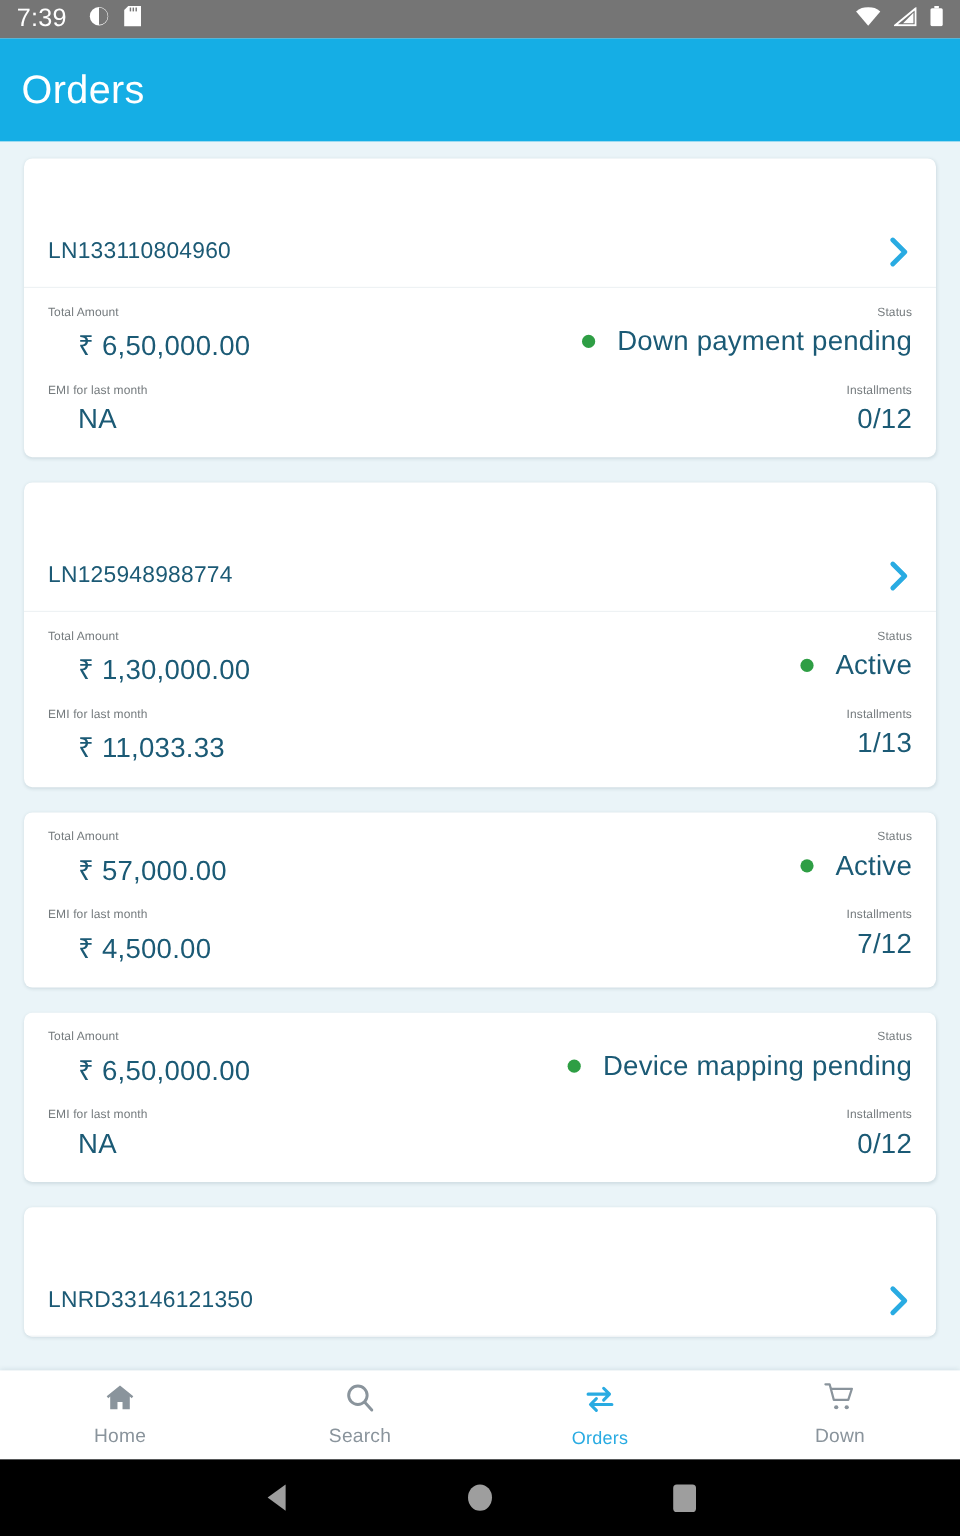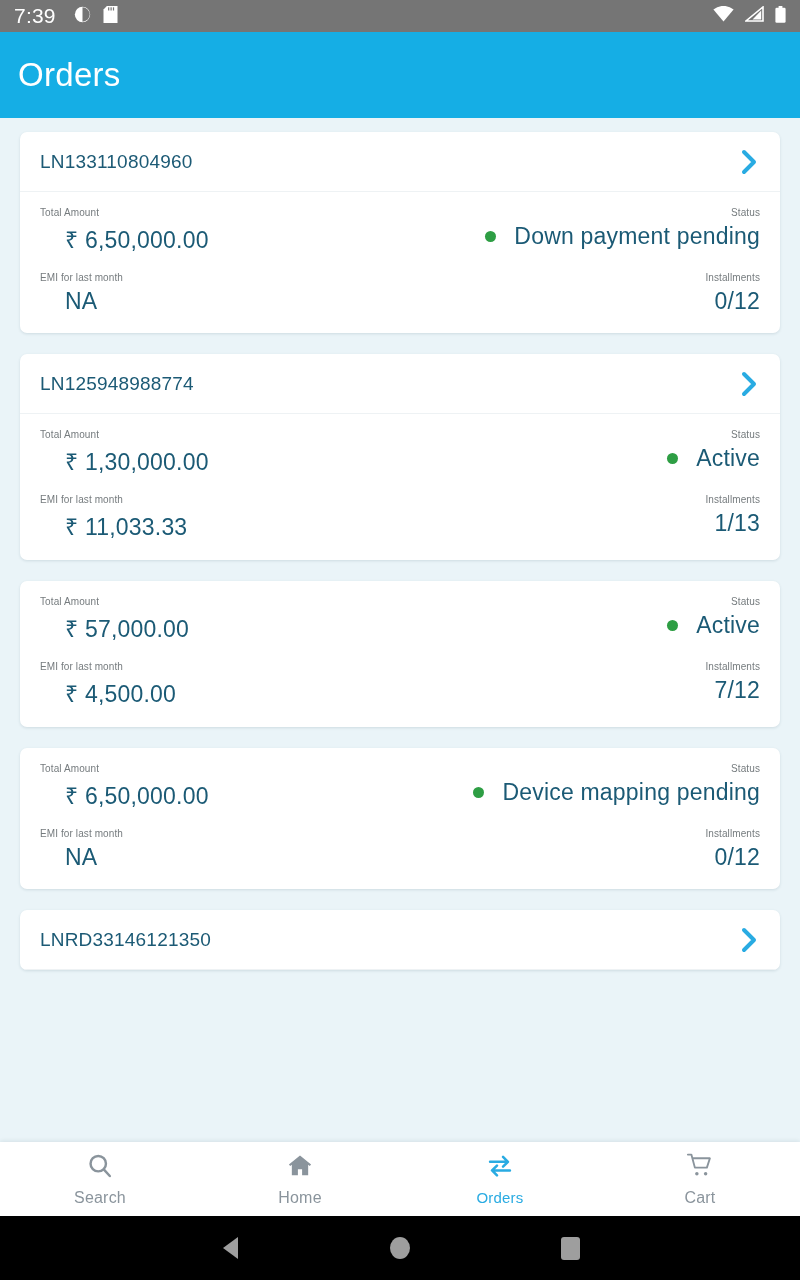--- a/index.html
+++ b/index.html
@@ -41,20 +41,21 @@
     border-radius:7px;
     margin-bottom:21px;
     box-shadow:0 1px 3px rgba(20,60,80,.13);
     overflow:hidden;
   }
   .card-head {
     height:60px;
     display:flex; align-items:center; justify-content:space-between;
     padding:0 20px;
     border-bottom:1px solid #eef2f4;
+    margin-top:48px;
   }
   .loan-id { font-size:19px; color:#1c5a75; letter-spacing:.2px; }
   .chevron { color:#29abe2; display:flex; align-items:center; }
 
   .card-body { padding:15px 20px 18px 20px; }
   .kv-row { display:flex; justify-content:space-between; align-items:flex-start; }
   .kv-row + .kv-row { margin-top:17px; }
   .kv { display:flex; flex-direction:column; }
   .kv.right { align-items:flex-end; text-align:right; }
   .kv-label { font-size:10px; color:#757b7e; margin-bottom:5px; letter-spacing:.1px; }
@@ -264,46 +265,46 @@
           <svg width="22" height="30" viewBox="0 0 22 30">
             <path d="M6 5 L16 15 L6 25" fill="none" stroke="currentColor" stroke-width="4" stroke-linecap="round" stroke-linejoin="round"></path>
           </svg>
         </span>
       </div>
     </div>
   </div>
 
 <div id="bottom-nav">
     <div class="nav-item">
+      <span style="color:#8a949c"><svg width="28" height="28" viewBox="0 0 24 24" fill="currentColor">
+          <path d="M12 3 2.5 10.8l1.1 1.3L5 11v9h5.2v-5.2h3.6V20H19v-9l1.4 1.1 1.1-1.3z"></path>
+        </svg></span>
+      <span class="nav-label">Home</span>
+    </div>
+    <div class="nav-item">
       <span style="color:#8a949c"><svg width="28" height="28" viewBox="0 0 24 24" fill="none" stroke="currentColor" stroke-width="2.1">
           <circle cx="10.5" cy="10" r="6.6"></circle>
           <path d="M15.4 15.1 20.4 20.6" stroke-linecap="round"></path>
         </svg></span>
       <span class="nav-label">Search</span>
-    </div>
-    <div class="nav-item">
-      <span style="color:#8a949c"><svg width="28" height="28" viewBox="0 0 24 24" fill="currentColor">
-          <path d="M12 3 2.5 10.8l1.1 1.3L5 11v9h5.2v-5.2h3.6V20H19v-9l1.4 1.1 1.1-1.3z"></path>
-        </svg></span>
-      <span class="nav-label">Home</span>
     </div>
     <div class="nav-item active">
       <span style="color:#29abe2"><svg width="28" height="28" viewBox="0 0 24 24" fill="none" stroke="currentColor" stroke-width="2.2" stroke-linecap="round" stroke-linejoin="round">
           <path d="M3.5 8.4h15M14.6 4.2l4.2 4.2-4.2 4.2"></path>
           <path d="M20.5 15.8h-15M9.4 11.6l-4.2 4.2 4.2 4.2"></path>
         </svg></span>
       <span class="nav-label">Orders</span>
     </div>
     <div class="nav-item">
       <span style="color:#8a949c"><svg width="28" height="28" viewBox="0 0 24 24" fill="none" stroke="currentColor" stroke-width="1.6">
           <path d="M1.6 2.2h3l3 11.2h10.3l2.6-8H6.2" stroke-linecap="round" stroke-linejoin="round"></path>
           <circle cx="9.3" cy="18.6" r="1.5" fill="currentColor" stroke="none"></circle>
           <circle cx="16.8" cy="18.6" r="1.5" fill="currentColor" stroke="none"></circle>
         </svg></span>
-      <span class="nav-label">Cart</span>
+      <span class="nav-label">Down</span>
     </div>
   </div>
 
 <div id="android-nav">
   <span class="slot">
       <span class="tri"></span>
     </span>
   <span class="slot">
       <span class="circ"></span>
     </span>

